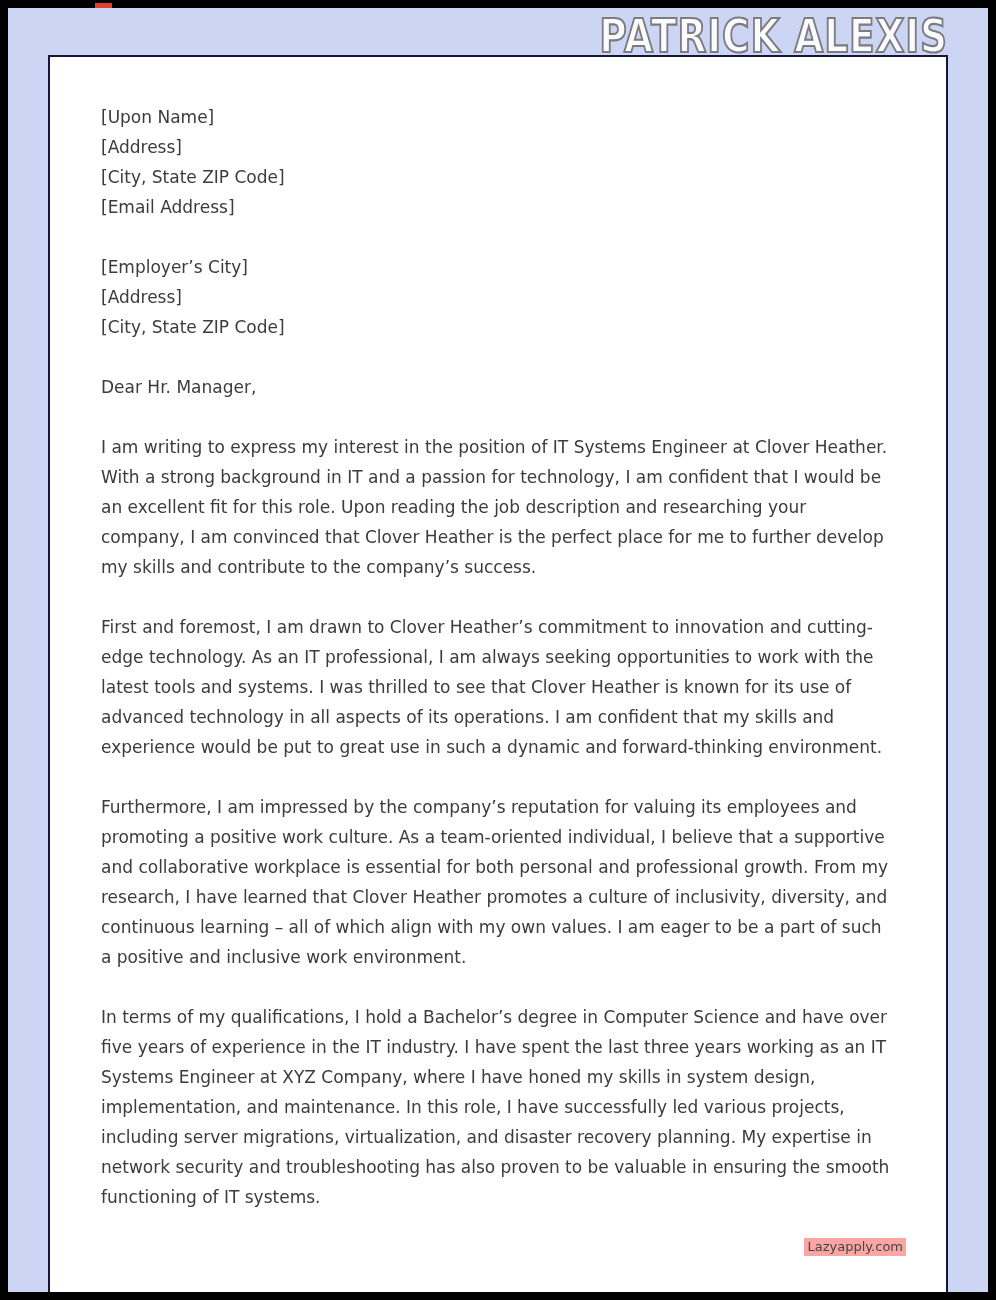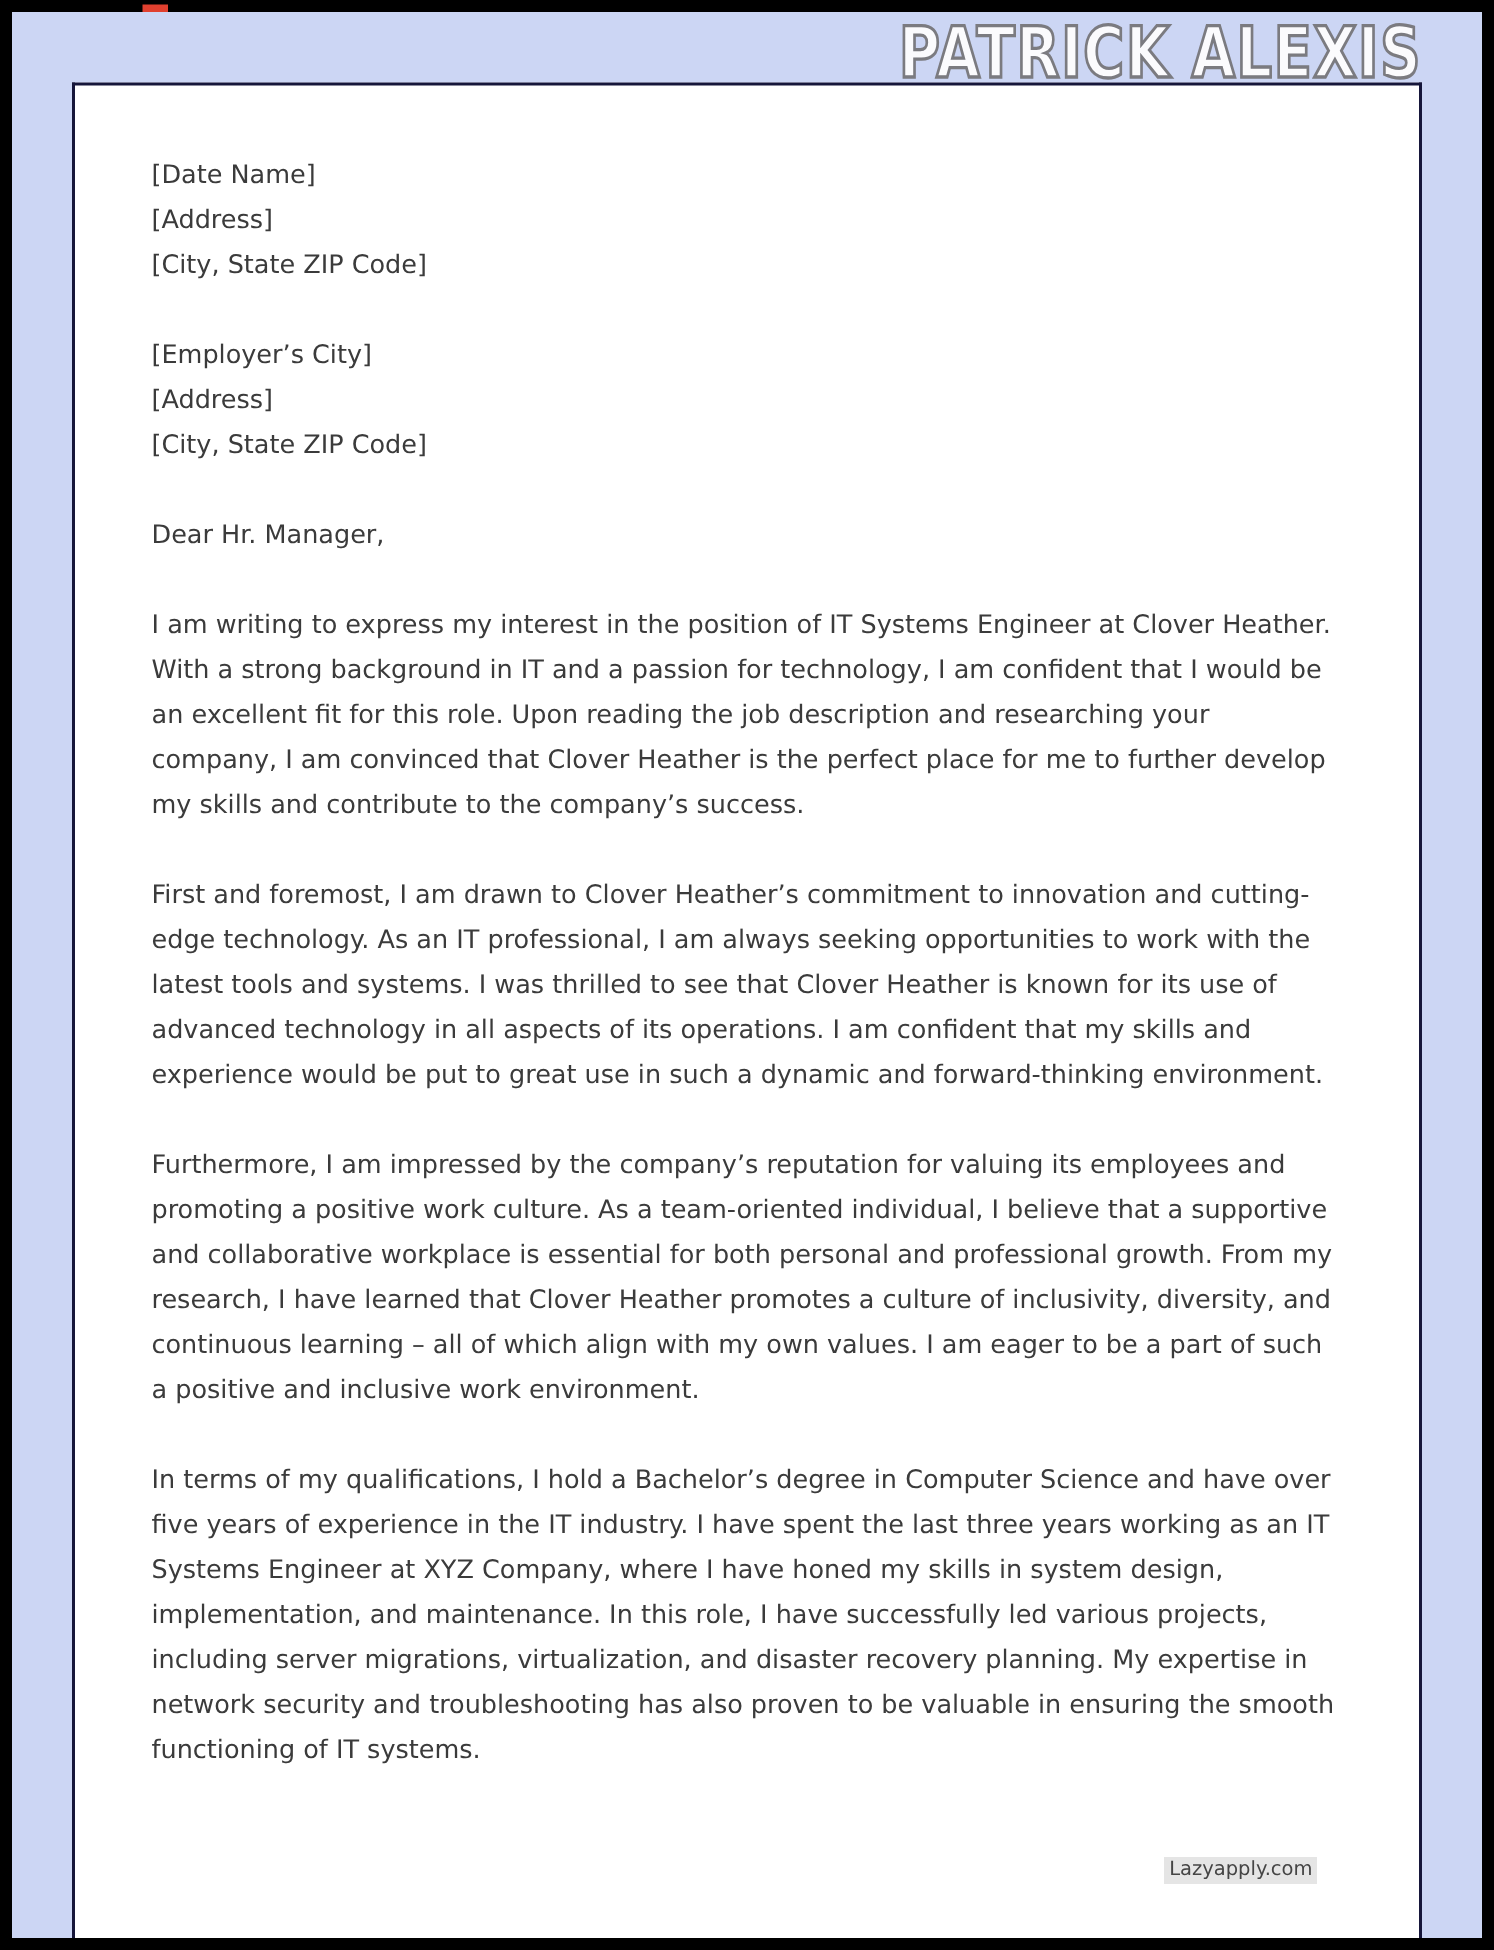--- a/index.html
+++ b/index.html
@@ -51,44 +51,45 @@
       overflow: hidden;
       color: #3b3b3b;
       font-size: 17px;
       line-height: 30px;
     }
     .address-block { margin-bottom: 30px; }
     .salutation { margin-bottom: 30px; }
     .letter-body p { margin: 0 0 30px 0; }
     .watermark {
       position: absolute;
-      right: 68px;
+      right: 40px;
       bottom: 36px;
       font-size: 13px;
       line-height: 16px;
       color: #454545;
-      background: #e5e5e5;
+      background: #fca5a5;
       padding: 1px 3px;
     }
   </style>
 </head>
 <body>
 
 <div class="red-mark"></div>
 
 <div class="frame">
 
   <div class="brand">PATRICK ALEXIS</div>
 
   <div class="document">
 
     <div class="address-block">
-        <div>[Date Name]</div>
+        <div>[Upon Name]</div>
         <div>[Address]</div>
         <div>[City, State ZIP Code]</div>
+        <div>[Email Address]</div>
       </div>
 
     <div class="address-block">
         <div>[Employer’s City]</div>
         <div>[Address]</div>
         <div>[City, State ZIP Code]</div>
       </div>
 
     <div class="salutation">Dear Hr. Manager,</div>
 

